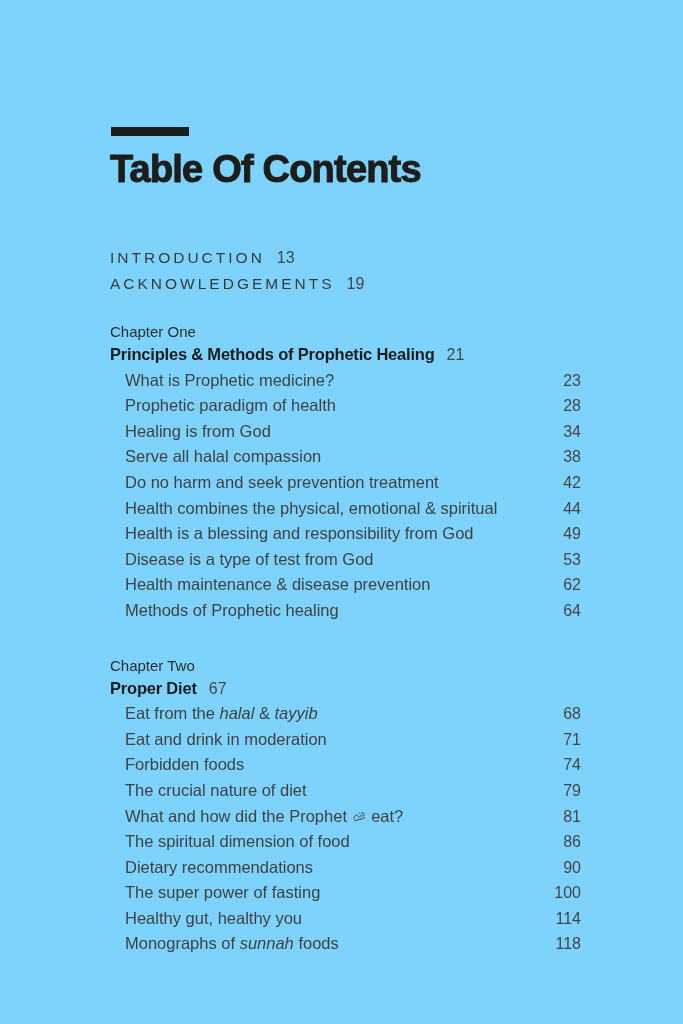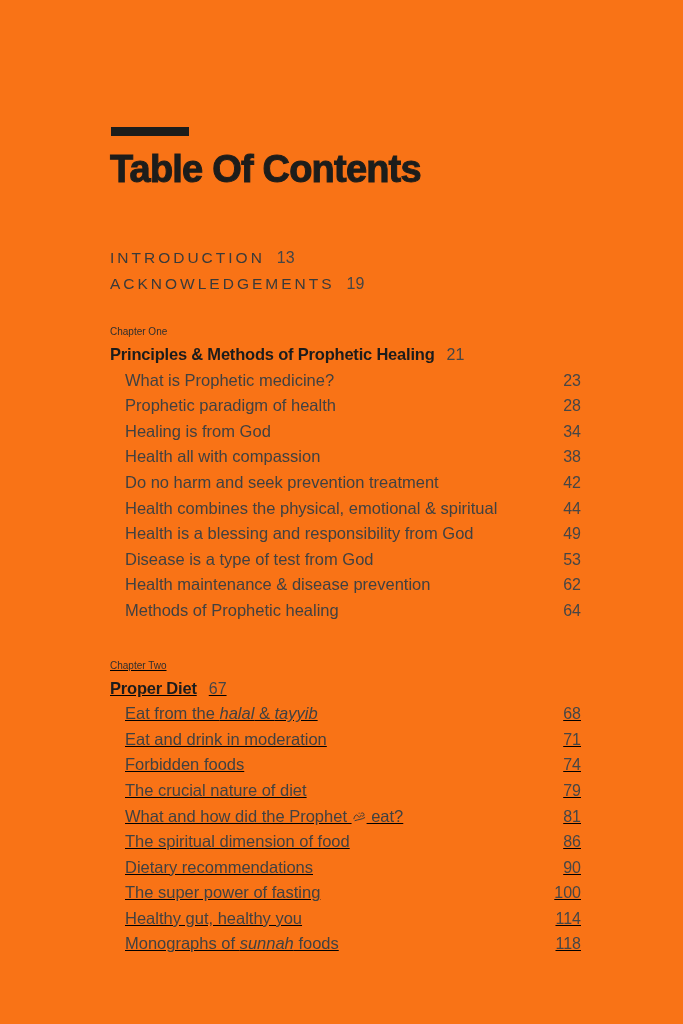--- a/index.html
+++ b/index.html
@@ -1,19 +1,19 @@
 <!DOCTYPE html>
 <html><head>
 <meta charset="utf-8">
 <style>
   html,body{margin:0;padding:0;background:#ffffff;}
   .page{
     position:relative;
     width:683px;height:1024px;
-    background:#f97316;
+    background:#7dd3fc;
     font-family:"Liberation Sans",sans-serif;
     box-sizing:border-box;
     padding:127px 102px 0 110px;
     overflow:hidden;
   }
   .title-bar{
     width:78px;height:9px;
     background:#1d1d1b;
     margin:0 0 11px 1px;
   }
@@ -36,23 +36,23 @@
     font-size:16.5px;
   }
   .front-row{
     line-height:26px;
     font-size:15.5px;
     letter-spacing:3px;
     color:#3a3a3a;
   }
   .front-row .page-num{letter-spacing:0;}
   .chapter{margin-top:24px;}
-  .chapter + .chapter{margin-top:31px;text-decoration:underline;}
+  .chapter + .chapter{margin-top:31px;}
   .chapter-label{
-    font-size:10px;
+    font-size:15px;
     line-height:21px;
     color:#2e2e2e;
   }
   .title-row .chapter-title{
     font-weight:700;
     color:#1c1c1c;
     letter-spacing:-0.2px;
   }
   .entry-row{color:#414141;}
   .entry-label{
@@ -107,21 +107,21 @@
           </div>
           <div class="row entry-row">
             <span class="entry-label"><span>Prophetic paradigm of health</span></span>
             <span class="page-num">28</span>
           </div>
           <div class="row entry-row">
             <span class="entry-label"><span>Healing is from God</span></span>
             <span class="page-num">34</span>
           </div>
           <div class="row entry-row">
-            <span class="entry-label"><span>Health all with compassion</span></span>
+            <span class="entry-label"><span>Serve all halal compassion</span></span>
             <span class="page-num">38</span>
           </div>
           <div class="row entry-row">
             <span class="entry-label"><span>Do no harm and seek prevention treatment</span></span>
             <span class="page-num">42</span>
           </div>
           <div class="row entry-row">
             <span class="entry-label"><span>Health combines the physical, emotional &amp; spiritual</span></span>
             <span class="page-num">44</span>
           </div>

